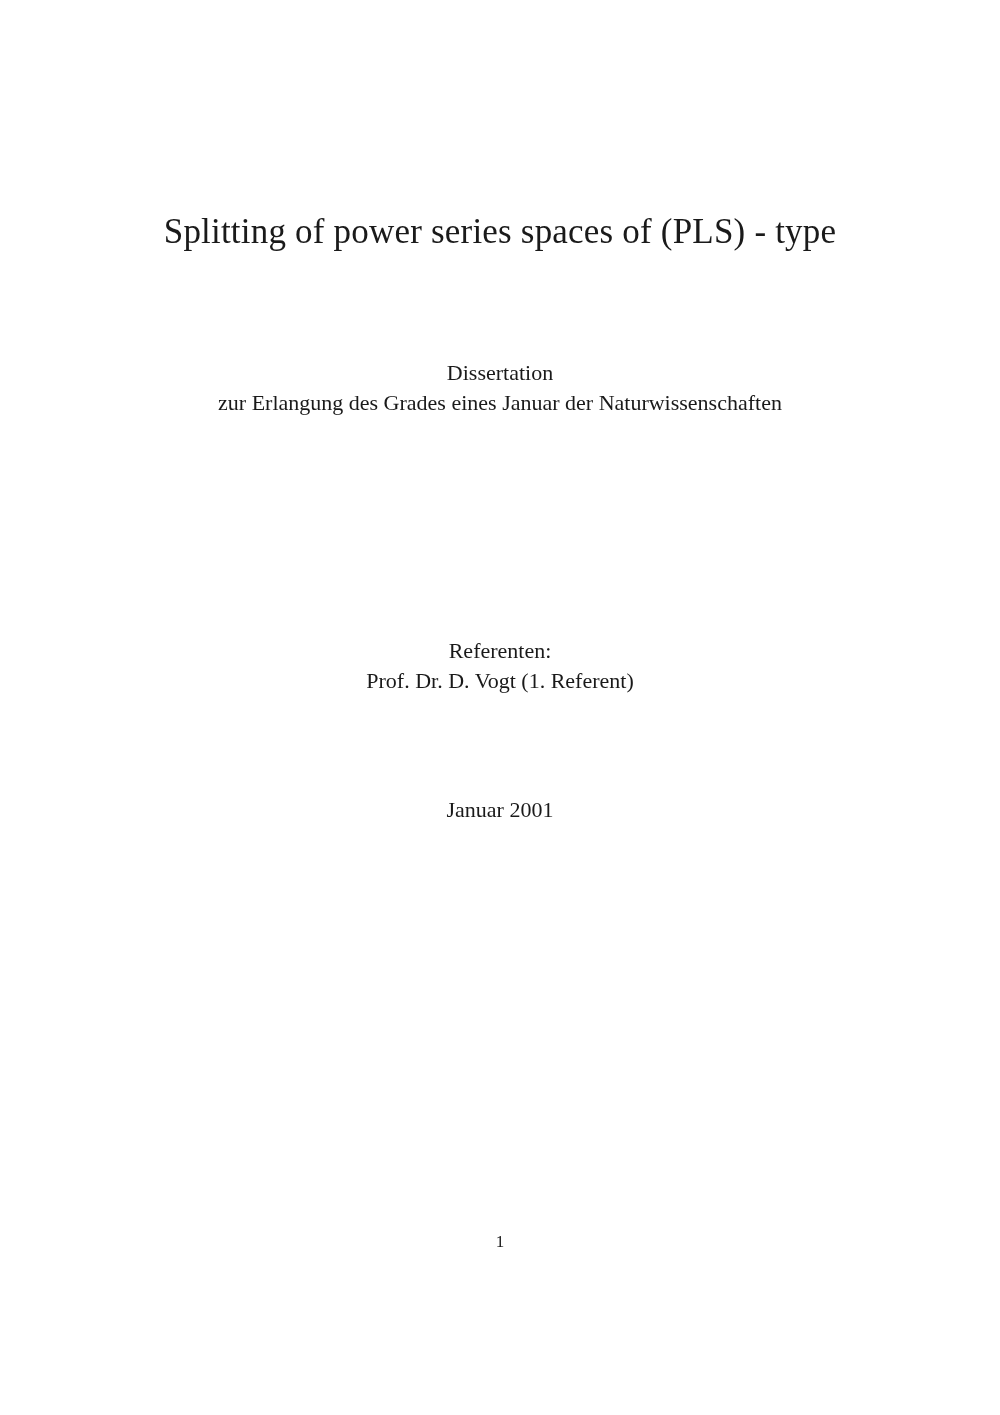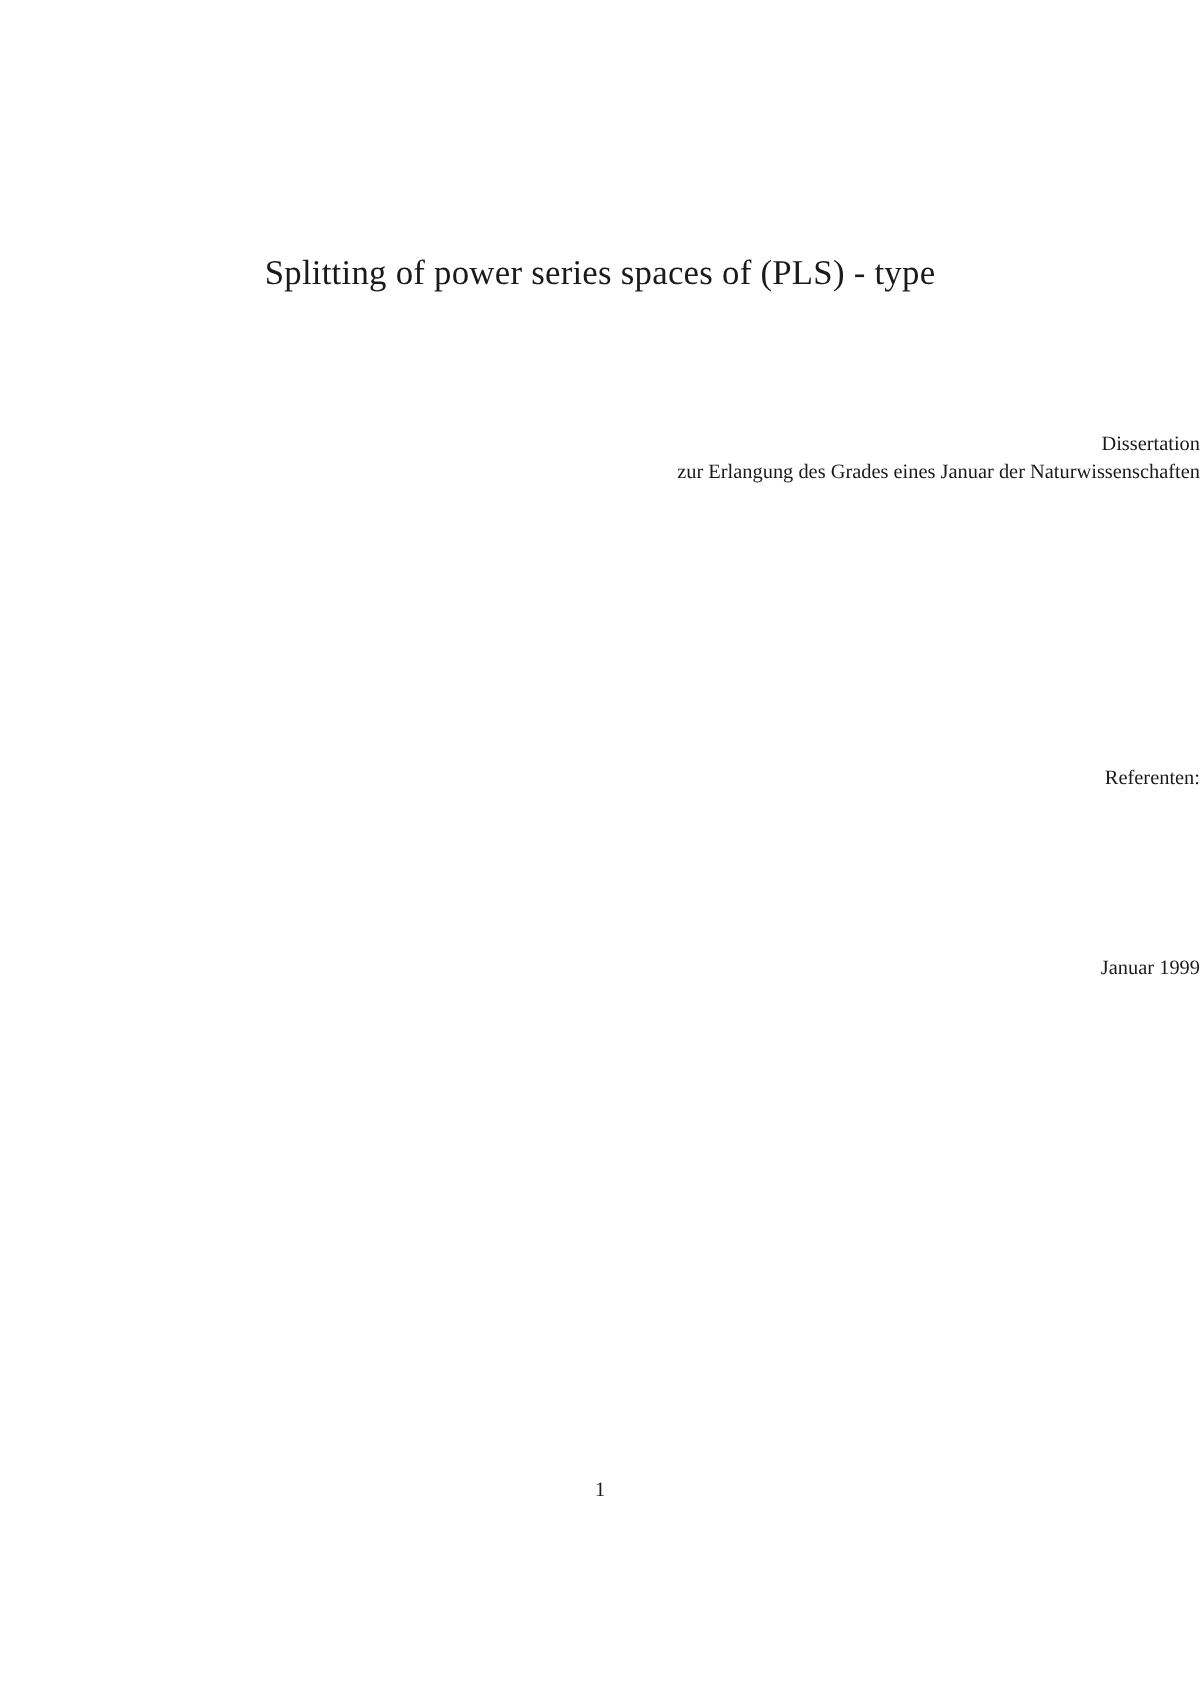--- a/index.html
+++ b/index.html
@@ -20,31 +20,31 @@
     width: 1000px;
     height: 1415px;
     box-sizing: border-box;
   }
   .title {
     position: absolute;
     top: 212px;
     left: 0;
     width: 1000px;
     text-align: center;
-    font-size: 29px;
+    font-size: 35px;
     letter-spacing: 0.2px;
     font-weight: normal;
     margin: 0;
   }
   .block {
     position: absolute;
     left: 0;
     width: 1000px;
-    text-align: right;
-    font-size: 17px;
+    text-align: center;
+    font-size: 22px;
     line-height: 1.38;
   }
   .block .line {
     display: block;
   }
   #dissertation-block { top: 358px; }
   #faculty-block { top: 500px; }
   #referees-block { top: 636px; }
   #date-block { top: 795px; }
   .page-number {
@@ -64,21 +64,22 @@
   <h1 class="title">Splitting of power series spaces of (PLS) - type</h1>
 
   <div class="block" id="dissertation-block">
     <span class="line">Dissertation</span>
     <span class="line">zur Erlangung des Grades eines Januar der Naturwissenschaften</span>
   </div>
 
 
   <div class="block" id="referees-block">
     <span class="line">Referenten:</span>
+    <span class="line">Prof. Dr. D. Vogt (1. Referent)</span>
   </div>
 
   <div class="block" id="date-block">
-    <span class="line">Januar 1999</span>
+    <span class="line">Januar 2001</span>
   </div>
 
   <div class="page-number">1</div>
 
 </div>
 
 </body></html>

